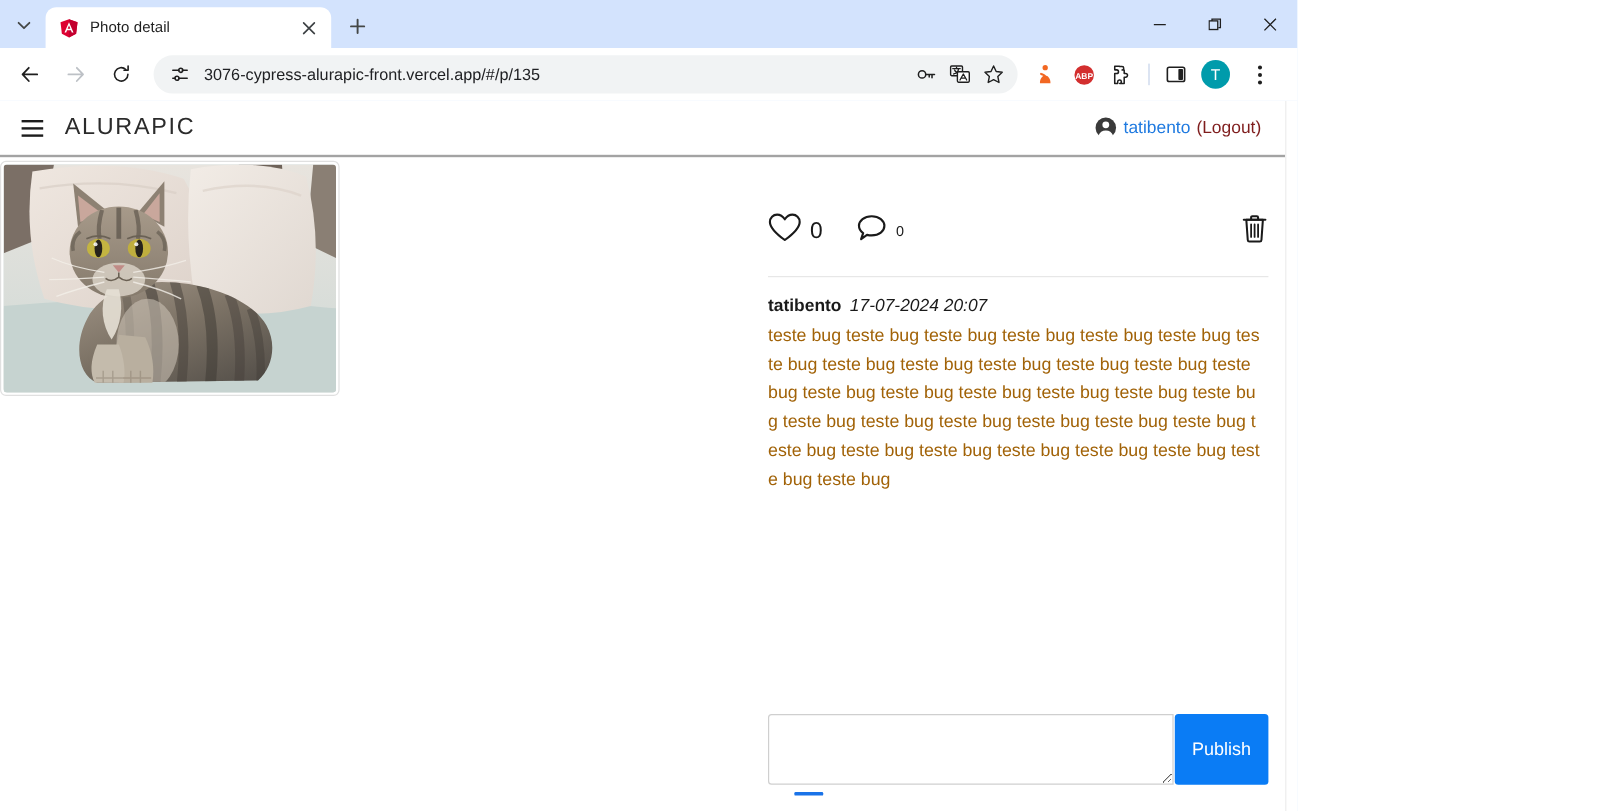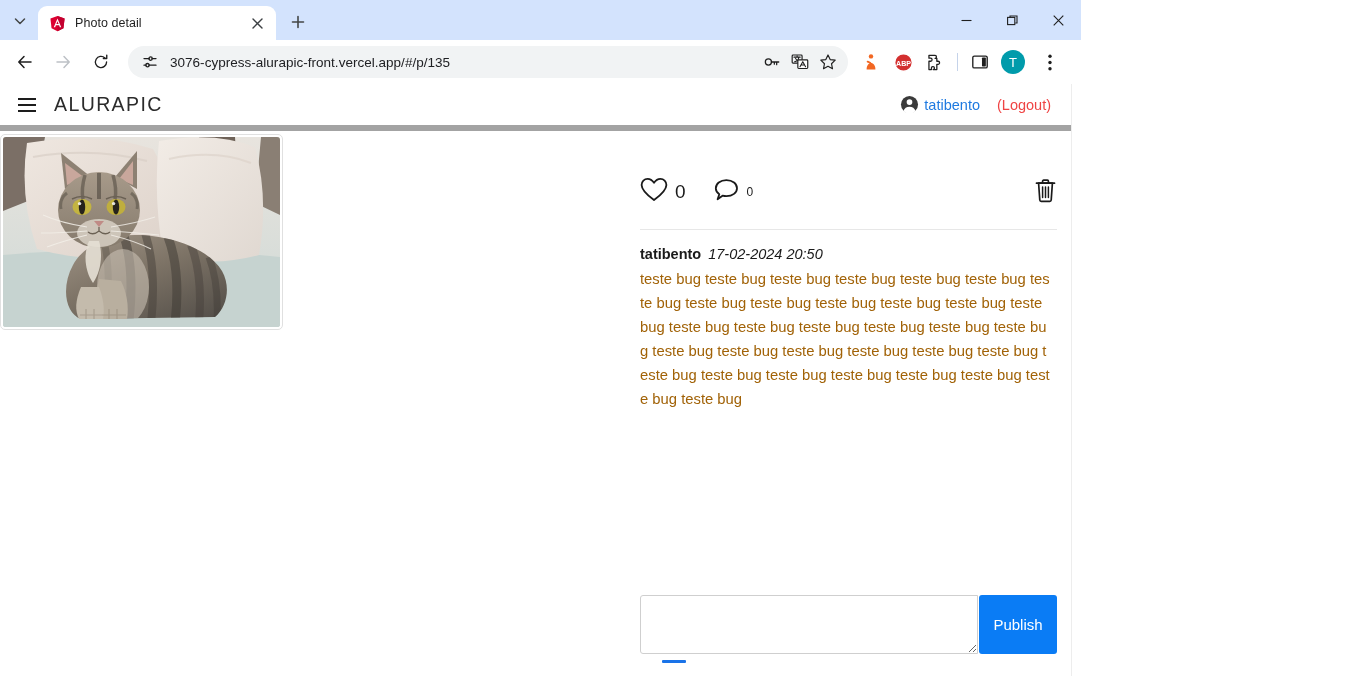--- a/index.html
+++ b/index.html
@@ -201,21 +201,21 @@
   .page {
     flex: 1;
     position: relative;
     overflow: hidden;
     min-width: 0;
   }
 
   
   .app-header {
     height: 47px;
-    border-bottom: 6px solid #a3a3a3;
+    border-bottom: 2px solid #a3a3a3;
     display: flex;
     align-items: center;
     padding: 0 20px 0 12px;
     background: #ffffff;
   }
   .hamburger {
     width: 30px; height: 30px;
     display: flex; flex-direction: column;
     justify-content: center; align-items: center;
     gap: 4px;
@@ -244,22 +244,22 @@
   }
   .user-icon {
     margin-right: 5px;
     display: flex; align-items: center;
   }
   .user-name {
     color: #1f7ae0;
     cursor: pointer;
   }
   .logout {
-    color: #ef4444;
-    margin-left: 17px;
+    color: #7f1d1d;
+    margin-left: 5px;
     cursor: pointer;
   }
 
   
   .content {
     display: flex;
     padding: 0;
     height: calc(100% - 47px);
   }
   .photo-col {
@@ -710,21 +710,21 @@
                   <path d="M4.6 5.2 L5.8 22 a1.4 1.4 0 0 0 1.4 1.3 h8.6 a1.4 1.4 0 0 0 1.4 -1.3 L18.4 5.2 Z" fill="none" stroke="#1a1a1a" stroke-width="1.7" stroke-linejoin="round"></path>
                   <path d="M8.6 9 V19.4 M11.5 9 V19.4 M14.4 9 V19.4" stroke="#1a1a1a" stroke-width="1.5" stroke-linecap="round"></path>
                 </svg>
               </span>
             </div>
           </div>
 
           <div class="comments-list">
             <div>
               <div class="comment-meta">
-                <span class="comment-author">tatibento</span><span class="comment-date">17-02-2024 20:50</span>
+                <span class="comment-author">tatibento</span><span class="comment-date">17-07-2024 20:07</span>
               </div>
               <div class="comment-body">teste bug teste bug teste bug teste bug teste bug teste bug teste bug teste bug teste bug teste bug teste bug teste bug teste bug teste bug teste bug teste bug teste bug teste bug teste bug teste bug teste bug teste bug teste bug teste bug teste bug teste bug teste bug teste bug teste bug teste bug teste bug teste bug teste bug</div>
             </div>
           </div>
 
           <div class="composer-wrap">
             <div class="composer">
               <textarea placeholder="" style=""></textarea>
               <button class="publish-btn">Publish</button>
             </div>

